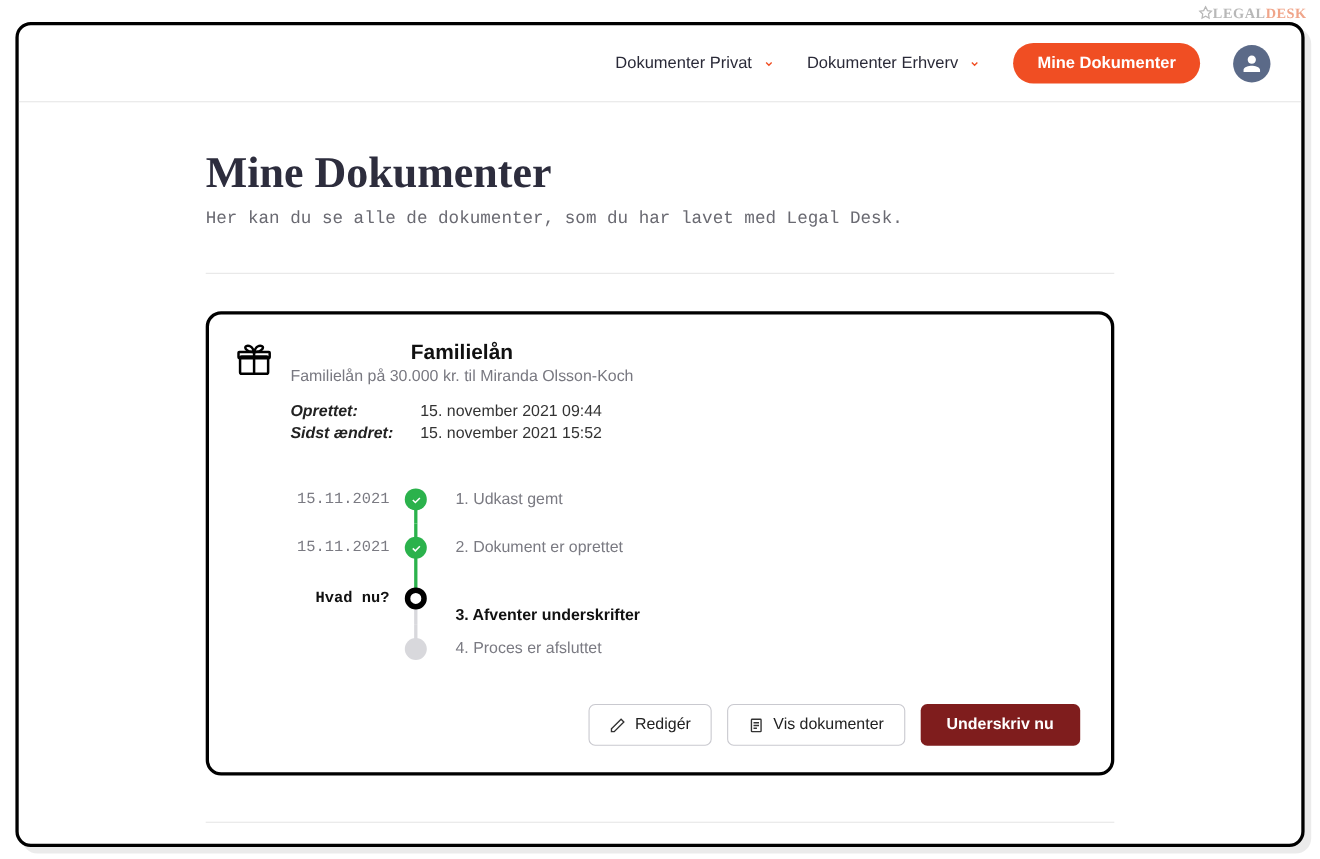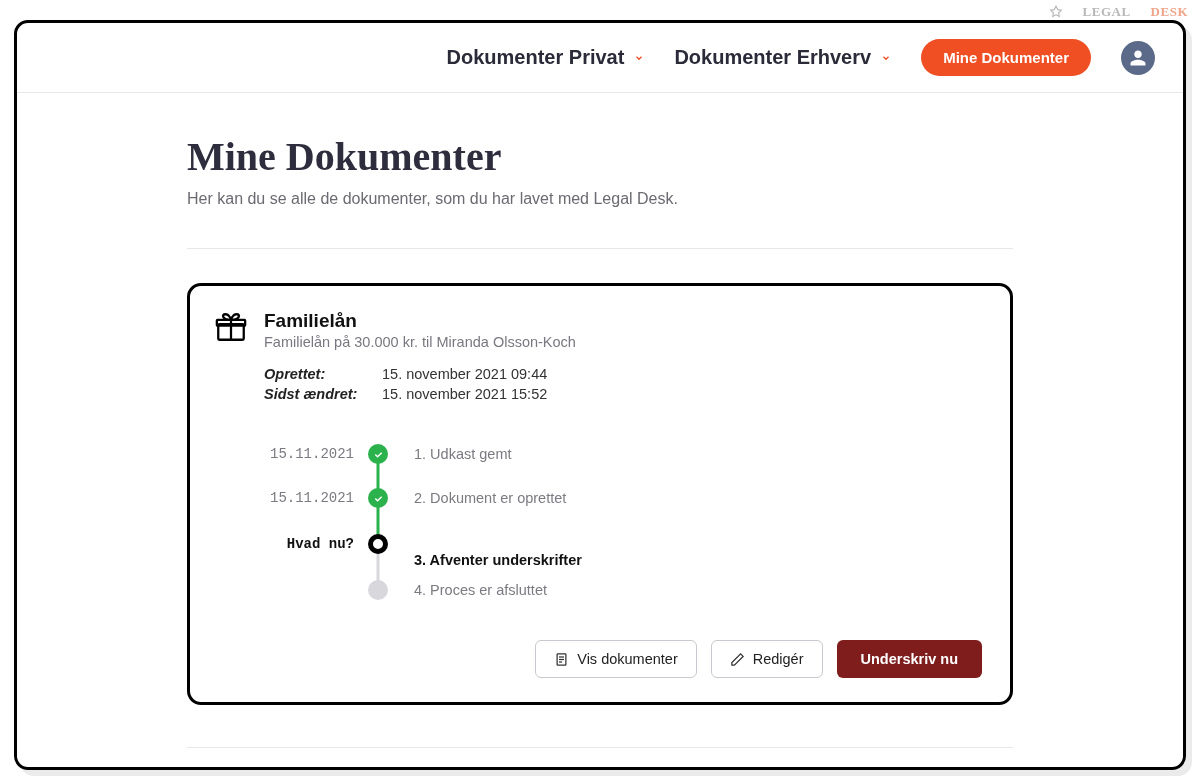--- a/index.html
+++ b/index.html
@@ -14,21 +14,21 @@
     position: absolute;
     top: 4px;
     right: 12px;
     font-family: Georgia, serif;
     font-size: 13px;
     color: #b8b8b8;
     font-weight: 600;
     letter-spacing: 0.5px;
     display:flex;
     align-items:center;
-    gap:20px;
+    gap:0;
   }
   .watermark .part2 { color: #f0a58a; }
   .app-frame {
     position: absolute;
     top: 20px;
     left: 14px;
     width: 1172px;
     height: 750px;
     border: 3px solid #000;
     border-radius: 14px;
@@ -40,23 +40,23 @@
   .top-nav {
     height: 70px;
     border-bottom: 1px solid #e7e7e7;
     display: flex;
     align-items: center;
     justify-content: flex-end;
     padding: 0 28px;
     gap: 30px;
   }
   .nav-link {
-    font-size: 20px;
+    font-size: 15px;
     color: #2a2a38;
-    font-weight: 700;
+    font-weight: 400;
     display: flex;
     align-items: center;
     gap: 10px;
     cursor: pointer;
   }
   .chev-down {
     width: 10px;
     height: 10px;
     display: inline-flex;
     align-items:center;
@@ -91,20 +91,21 @@
     font-family: Georgia, "Times New Roman", serif;
     font-size: 40px;
     font-weight: 700;
     color: #2d2d3d;
     margin-bottom: 10px;
   }
   .page-subtitle {
     font-size: 16px;
     color: #6a6a72;
     margin-bottom: 40px;
+    font-family: Liberation Mono, monospace;
   }
   .divider {
     border: none;
     border-top: 1px solid #e7e7e7;
     margin-bottom: 34px;
   }
   .doc-card {
     border: 3px solid #000;
     border-radius: 14px;
     padding: 24px 28px 24px 24px;
@@ -113,20 +114,21 @@
     display: flex;
     gap: 16px;
     align-items: flex-start;
   }
   .gift-icon svg { width: 34px; height: 34px; stroke: #000; fill: none; stroke-width: 1.6; }
   .doc-title {
     font-size: 19px;
     font-weight: 700;
     color: #111;
     margin-bottom: 2px;
+    text-align: center;
   }
   .doc-subtitle {
     font-size: 14.5px;
     color: #787880;
   }
   .meta-table {
     margin-top: 16px;
     margin-left: 50px;
     font-size: 14.5px;
     color: #222;
@@ -352,33 +354,33 @@
             <div class="tl-node node-grey"></div>
           </div>
           <div class="tl-label">4.  Proces er afsluttet</div>
         </div>
 
       </div>
 
       <div class="card-actions">
         <button class="btn-outline">
           <svg viewBox="0 0 24 24" fill="none" stroke="#333" stroke-width="2">
+              <path d="M17 3l4 4L7 21H3v-4L17 3z"></path>
+            </svg>
+          <span>Redigér</span>
+        </button>
+        <button class="btn-outline">
+          <svg viewBox="0 0 24 24" fill="none" stroke="#333" stroke-width="2">
               <rect x="5" y="3" width="14" height="18" rx="1"></rect>
               <line x1="8" y1="8" x2="16" y2="8"></line>
               <line x1="8" y1="12" x2="16" y2="12"></line>
               <line x1="8" y1="16" x2="13" y2="16"></line>
             </svg>
           <span>Vis dokumenter</span>
         </button>
-        <button class="btn-outline">
-          <svg viewBox="0 0 24 24" fill="none" stroke="#333" stroke-width="2">
-              <path d="M17 3l4 4L7 21H3v-4L17 3z"></path>
-            </svg>
-          <span>Redigér</span>
-        </button>
         <button class="btn-solid">Underskriv nu</button>
       </div>
     </div>
 
     <hr class="bottom-divider">
   </div>
 
 </div>
 
 </body></html>

